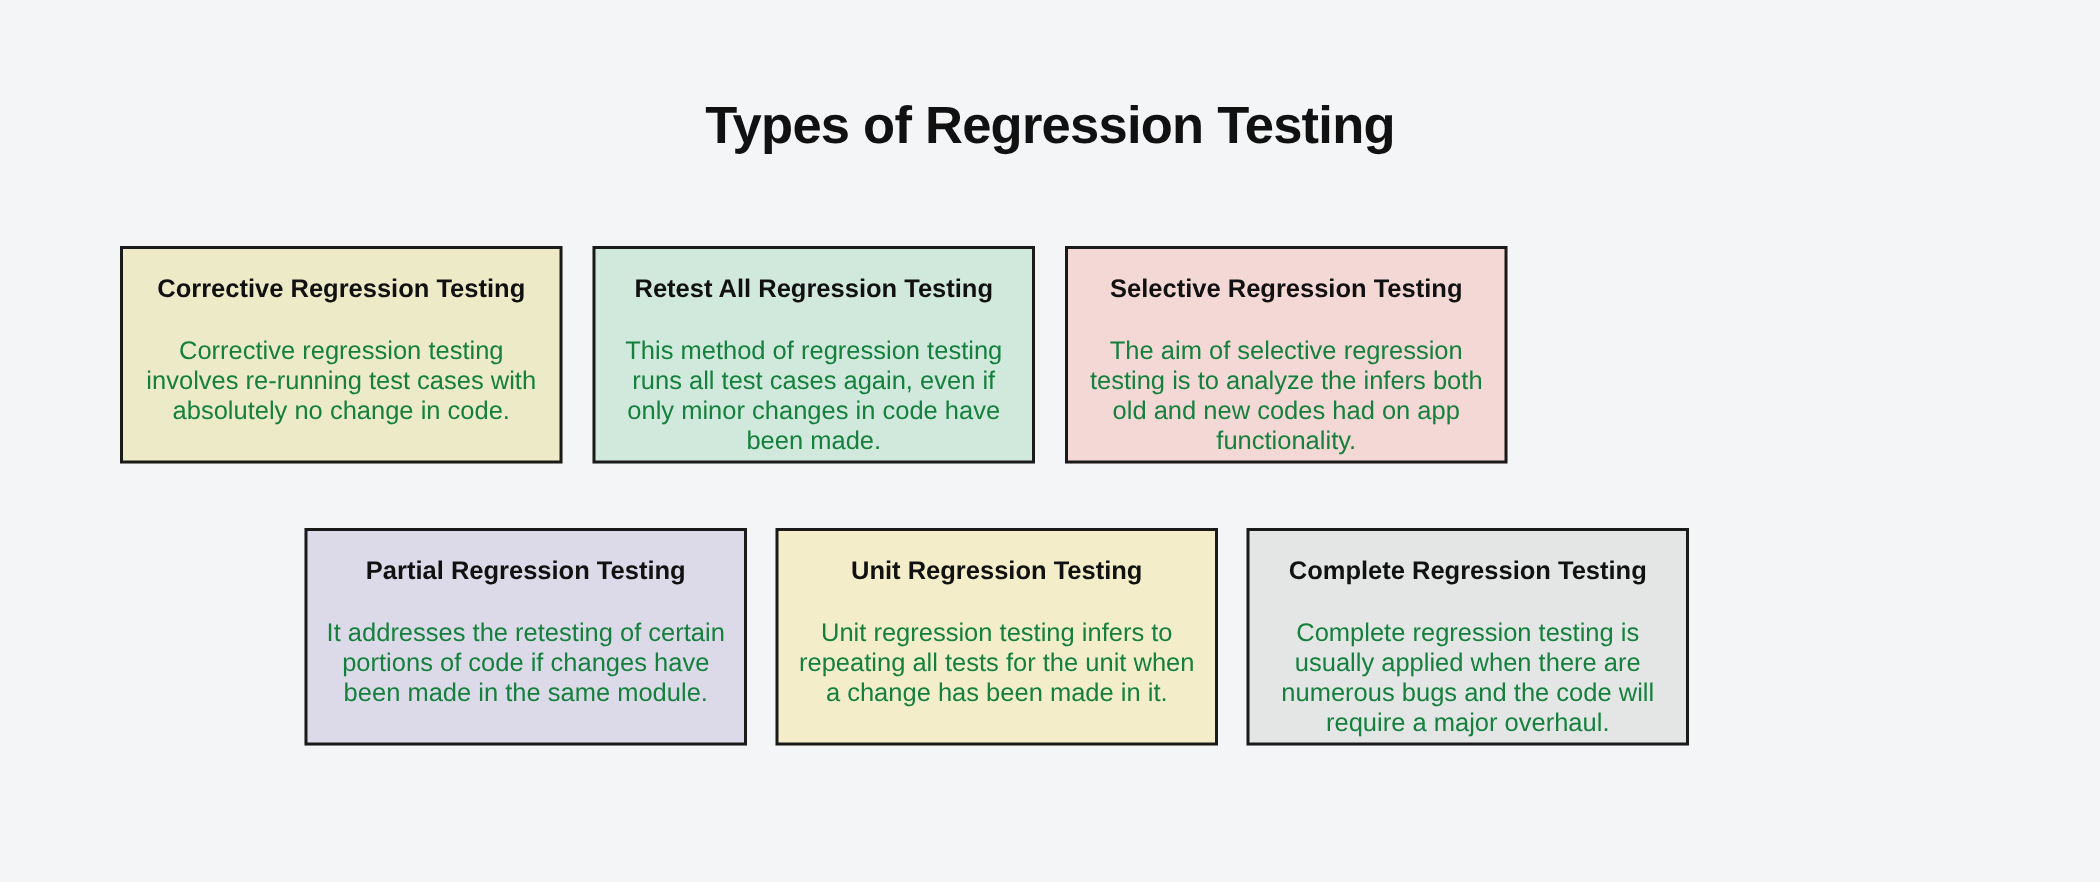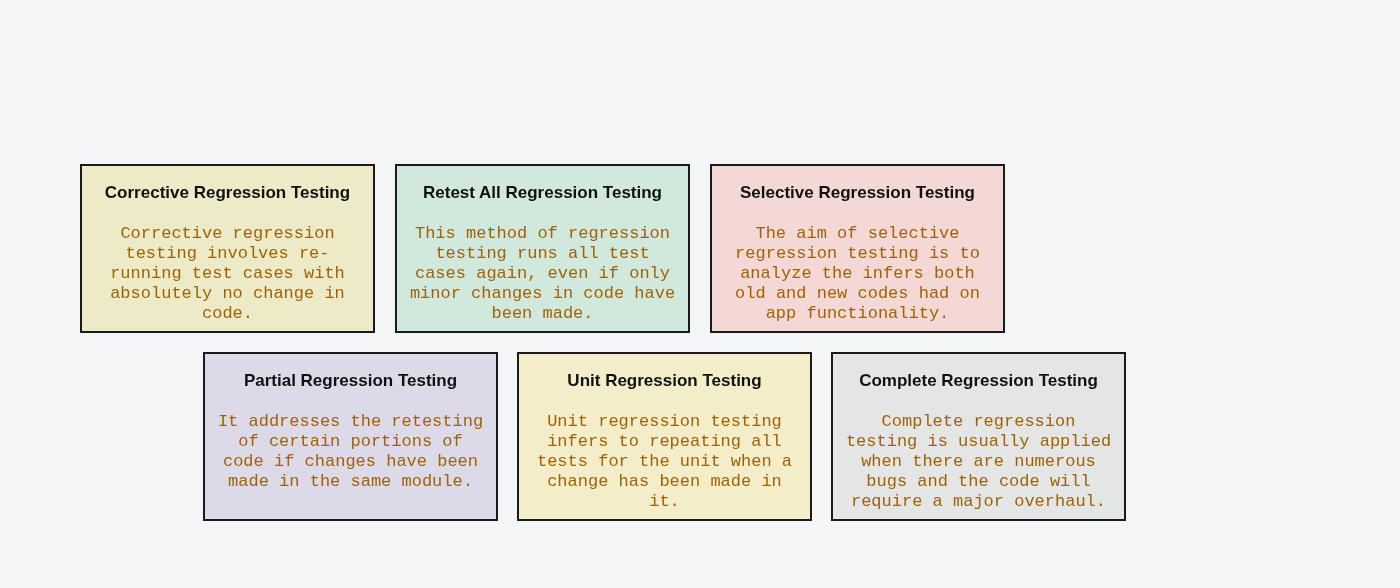--- a/index.html
+++ b/index.html
@@ -18,54 +18,54 @@
     top: 64px; left: 0;
     width: 1400px;
     text-align: center;
     font-size: 35px;
     font-weight: 700;
     letter-spacing: -0.5px;
     color: #111111;
   }
   .card {
     position: absolute;
-    width: 295px; height: 169px;
+    width: 295px; height: 145px;
     border: 2px solid #1a1a1a;
     padding: 17px 12px 10px 12px;
     text-align: center;
     color: #151515;
   }
   .card .card-title {
     font-size: 17px;
     line-height: 20px;
     font-weight: 700;
     margin: 0 0 21px 0;
     color: #111111;
   }
   .card .card-body {
     font-size: 17px;
     line-height: 20px;
-    color: #a16207;
-    font-family: Liberation Mono, monospace;
+    color: #15803d;
   }
   
   .pos-0 { left: 80px;   top: 164px; }
   .pos-1 { left: 395px;  top: 164px; }
   .pos-2 { left: 710px;  top: 164px; }
   .pos-3 { left: 1025px; top: 164px; }
   
   .pos-4 { left: 203px;  top: 352px; }
   .pos-5 { left: 517px;  top: 352px; }
   .pos-6 { left: 831px;  top: 352px; }
 </style>
 </head>
 <body>
 
 <div class="canvas">
 
+  <h1 class="page-title">Types of Regression Testing</h1>
 
   <div class="card pos-0" style="background-color: rgb(237, 234, 199);">
     <h3 class="card-title">Corrective Regression Testing</h3>
     <p class="card-body">Corrective regression testing involves re-running test cases with absolutely no change in code.</p>
   </div>
 
   <div class="card pos-1" style="background-color: rgb(208, 233, 220); text-align: center;">
     <h3 class="card-title">Retest All Regression Testing</h3>
     <p class="card-body">This method of regression testing runs all test cases again, even if only minor changes in code have been made.</p>
   </div>

